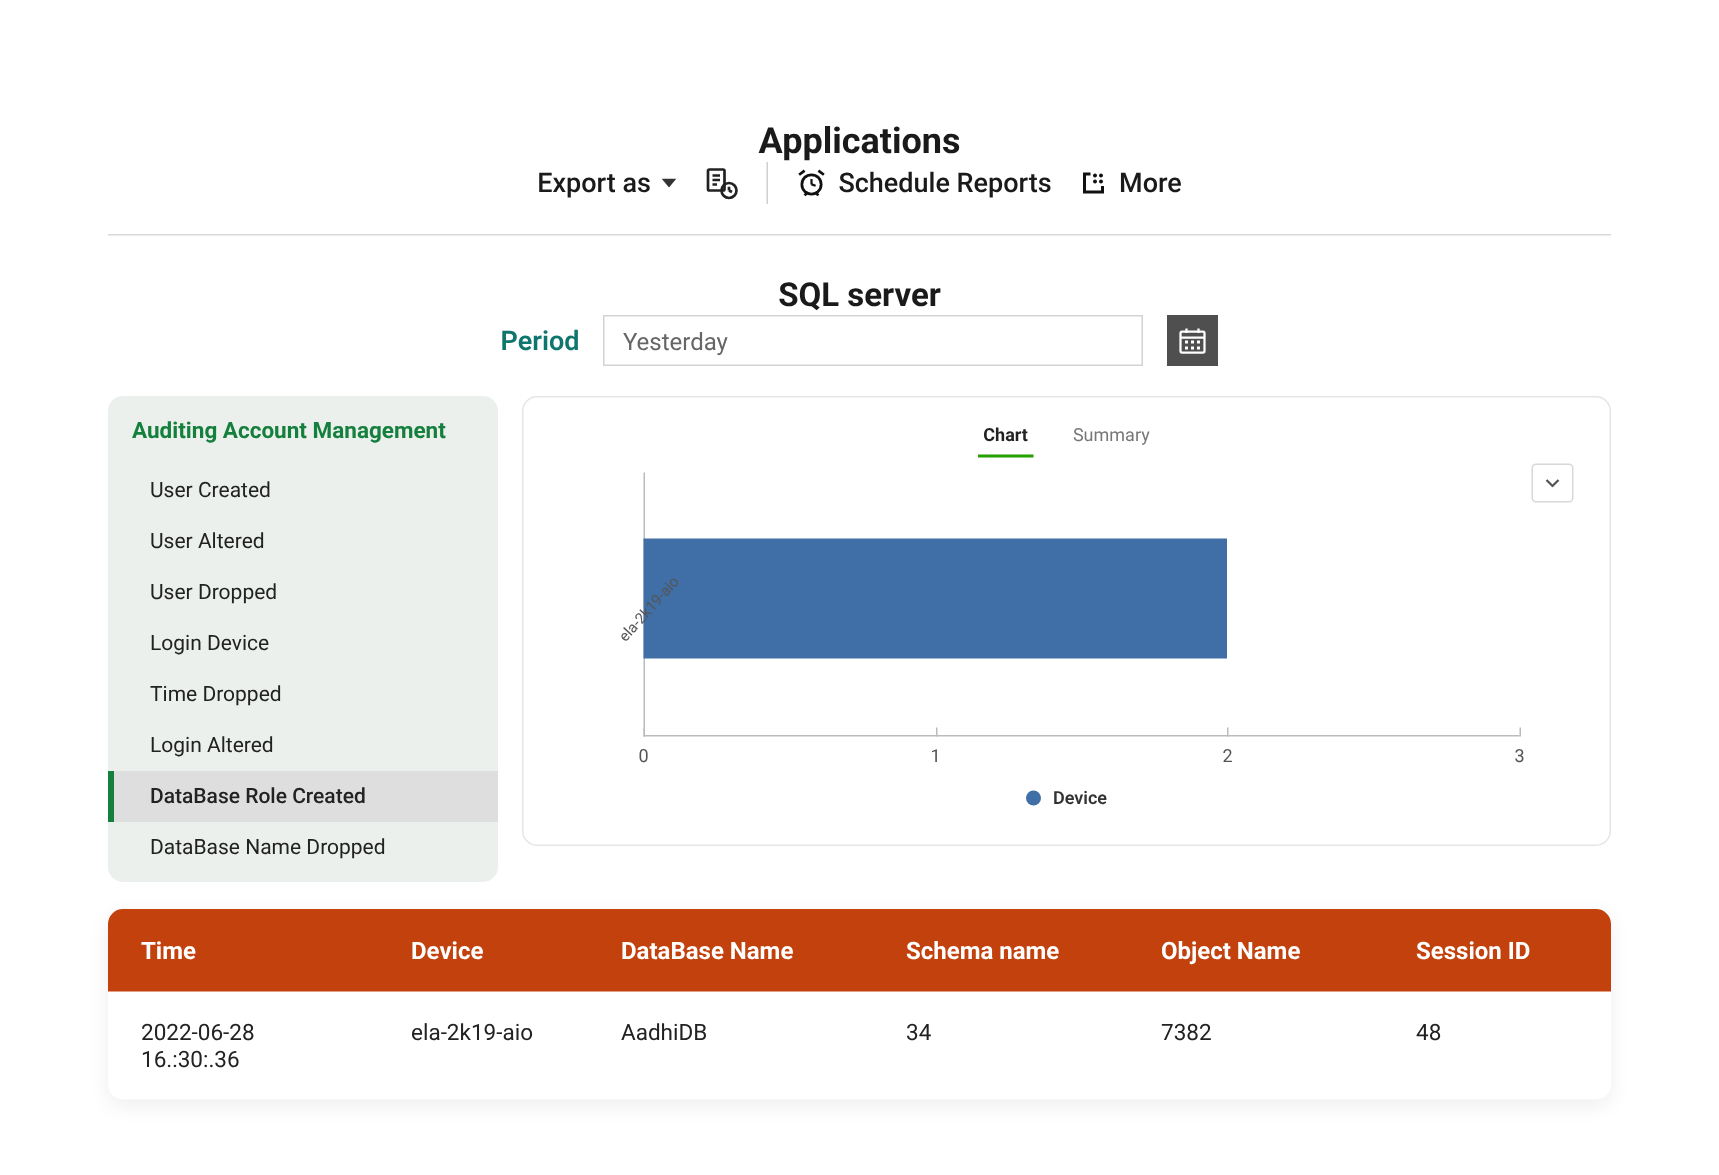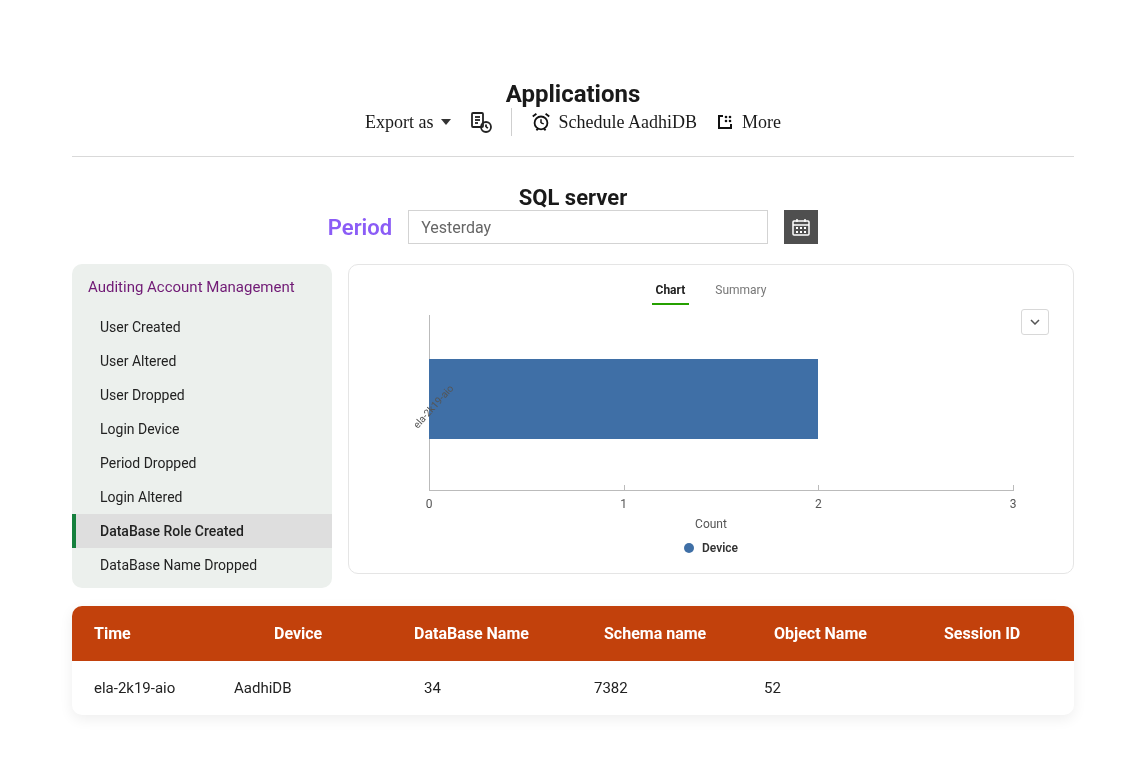--- a/index.html
+++ b/index.html
@@ -18,21 +18,21 @@
   
   .header-row {
     display: flex;
     justify-content: space-between;
     align-items: center;
     padding-bottom: 20px;
     border-bottom: 1px solid #d9d9d9;
     flex-direction: column;
   }
   .page-title { font-size: 24px; font-weight: 700; color: #1a1a1a; }
-  .header-actions { display: flex; align-items: center; gap: 18px; font-family: Liberation Serif, serif; }
+  .header-actions { display: flex; align-items: center; gap: 18px; }
   .action-item {
     display: inline-flex;
     align-items: center;
     gap: 7px;
     font-size: 18px;
     font-weight: 500;
     color: #1a1a1a;
     cursor: pointer;
   }
   .action-item svg { display: block; }
@@ -41,21 +41,21 @@
   .row2 {
     display: flex;
     justify-content: space-between;
     align-items: center;
     margin-top: 28px;
     margin-bottom: 20px;
     flex-direction: column;
   }
   .subtitle { font-size: 22px; font-weight: 700; color:#1a1a1a; }
   .period-wrap { display:flex; align-items:center; gap:16px; }
-  .period-label { font-size: 22px; font-weight: 600; color:#8b5cf6; }
+  .period-label { font-size: 18px; font-weight: 600; color:#0f766e; }
   .period-select {
     display:flex; align-items:center; justify-content:space-between;
     width: 360px; height: 34px;
     border:1px solid #d3d3d3; background:#fff;
     padding: 0 12px;
     font-size:16px; color:#666;
     cursor:pointer;
   }
   .cal-btn {
     width:34px;height:34px;background:#4f4f4f;display:flex;align-items:center;justify-content:center;cursor:pointer;
@@ -64,21 +64,21 @@
   .main-split { display:flex; gap:16px; align-items:flex-start; }
   .sidebar {
     width: 260px;
     background:#ecf0ed;
     border-radius:10px;
     padding-bottom:6px;
     overflow:hidden;
   }
   .sidebar-title {
     padding:14px 16px;
-    font-size:15px; font-weight:400; color:#701a75;
+    font-size:15px; font-weight:700; color:#15803d;
   }
   .sidebar-item {
     padding:9px 16px 9px 28px;
     font-size:14px; color:#222;
     cursor:pointer;
   }
   .sidebar-item.active {
     background:#dedede;
     border-left:4px solid #15803d;
     padding-left:24px;
@@ -168,21 +168,21 @@
       <div class="action-item">
         <svg width="22" height="22" viewBox="0 0 24 24" fill="#111">
           <circle cx="12" cy="13" r="8" fill="#111"></circle>
           <circle cx="12" cy="13" r="6" fill="#fff"></circle>
           <line x1="12" y1="13" x2="12" y2="9" stroke="#111" stroke-width="1.6"></line>
           <line x1="12" y1="13" x2="15" y2="14" stroke="#111" stroke-width="1.6"></line>
           <path d="M3 6 L7 3 M21 6 L17 3" stroke="#111" stroke-width="2" fill="none"></path>
           <line x1="7" y1="21" x2="9" y2="19" stroke="#111" stroke-width="2"></line>
             <line x1="17" y1="21" x2="15" y2="19" stroke="#111" stroke-width="2"></line>
         </svg>
-        <span>Schedule AadhiDB</span>
+        <span>Schedule Reports</span>
       </div>
       <div class="action-item">
         <svg width="20" height="20" viewBox="0 0 20 20" fill="#111">
           <path d="M3 3 H8 V5 H5 V15 H15 V12 H17 V17 H3 Z"></path>
           <circle cx="11" cy="5" r="1.3"></circle>
             <circle cx="15" cy="5" r="1.3"></circle>
             <circle cx="11" cy="9" r="1.3"></circle>
             <circle cx="15" cy="9" r="1.3"></circle>
         </svg>
         <span>More</span>
@@ -216,21 +216,21 @@
 
   <div class="main-split">
 
     <div class="sidebar">
       <div class="sidebar-title">Auditing Account Management</div>
       <div id="sidebar-items">
           <div class="sidebar-item">User Created</div>
           <div class="sidebar-item">User Altered</div>
           <div class="sidebar-item">User Dropped</div>
           <div class="sidebar-item">Login Device</div>
-          <div class="sidebar-item">Period Dropped</div>
+          <div class="sidebar-item">Time Dropped</div>
           <div class="sidebar-item">Login Altered</div>
           <div class="sidebar-item active">DataBase Role Created</div>
           <div class="sidebar-item">DataBase Name Dropped</div>
         </div>
     </div>
 
     <div class="chart-card">
       <div class="chart-tabs" id="chart-tabs">
           <div class="chart-tab active">Chart</div>
           <div class="chart-tab">Summary</div>
@@ -248,41 +248,41 @@
           <div class="tick-label" style="left: 0px;">0</div>
           <div class="tick" style="left: 194.667px;"></div>
           <div class="tick-label" style="left: 194.667px;">1</div>
           <div class="tick" style="left: 389.333px;"></div>
           <div class="tick-label" style="left: 389.333px;">2</div>
           <div class="tick" style="left: 584px;"></div>
           <div class="tick-label" style="left: 584px;">3</div>
           <div class="bar" style="width: 389.333px; background: rgb(63, 111, 166);"></div>
           <div class="ycat-label">ela-2k19-aio</div>
         </div>
-      <div class="xlabel">Count</div>
       <div class="legend">
         <span class="swatch"></span>
         <span>Device</span>
       </div>
     </div>
   </div>
 
   <div class="data-table">
     <div class="thead">
       <div class="th col-time">Time</div>
       <div class="th col-device">Device</div>
       <div class="th col-db">DataBase Name</div>
       <div class="th col-schema">Schema name</div>
       <div class="th col-object">Object Name</div>
       <div class="th col-session">Session ID</div>
     </div>
     <div id="tbody">
         <div class="trow">
+          <div class="td col-time">2022-06-28 16.:30:.36</div>
           <div class="td col-device">ela-2k19-aio</div>
           <div class="td col-db">AadhiDB</div>
           <div class="td col-schema">34</div>
           <div class="td col-object">7382</div>
-          <div class="td col-session">52</div>
+          <div class="td col-session">48</div>
         </div>
       </div>
   </div>
 
 </div>
 
 </body></html>

